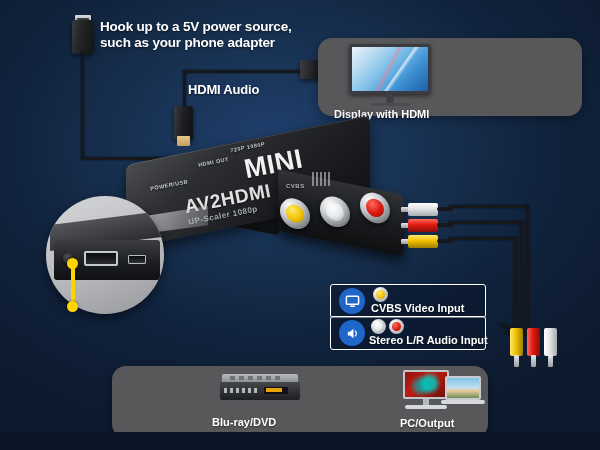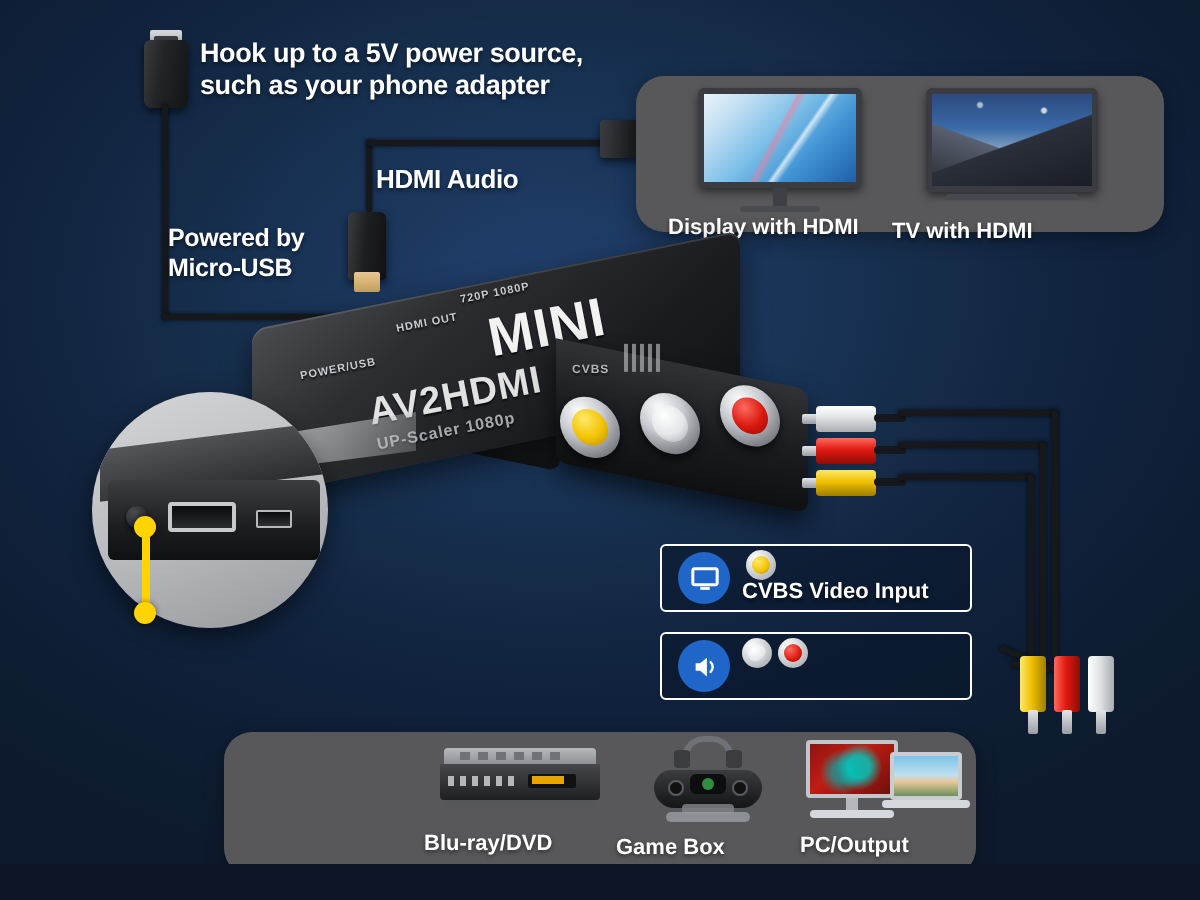--- a/index.html
+++ b/index.html
@@ -130,22 +130,20 @@
 <div id="stage">
 
   <div id="usbAtip"></div>
   <div id="usbA"></div>
   <div class="wire v" style="left:81px;top:52px;height:108px;"></div>
   <div class="wire h" style="left:81px;top:157px;width:136px;"></div>
   <div id="microUsb"></div>
 
   <div class="lbl" style="left:100px;top:19px;font-size:13.5px;">Hook up to a 5V power source,
 such as your phone adapter</div>
-  <div class="lbl" style="left:84px;top:112px;font-size:12.5px;">Powered by
-Micro-USB</div>
 
   <div class="wire v" style="left:183px;top:70px;height:36px;"></div>
   <div class="wire h" style="left:183px;top:70px;width:134px;"></div>
 
   <div class="hdmiPlug" style="left:174px;top:106px;width:19px;height:34px;">
     <div class="hdmiBody" style="border-radius:3px 3px 2px 2px;"></div>
     <div class="hdmiGold" style="left:3px;bottom:-6px;width:13px;height:10px;"></div>
   </div>
 
   <div class="hdmiPlug" style="left:300px;top:60px;width:34px;height:19px;">
@@ -159,27 +157,20 @@
 
     <div class="panelItem" style="left:16px;top:6px;width:112px;">
       <div class="monBezel scr" style="width:76px;height:44px;margin:0 auto;">
         <div class="waveBg"></div>
       </div>
       <div class="monStand" style="top:50px;width:7px;height:10px;"></div>
       <div class="monFoot" style="top:59px;width:40px;height:3px;"></div>
       <div class="panelCap" style="margin-top:14px;">Display with HDMI</div>
     </div>
 
-    <div class="panelItem" style="left:128px;top:6px;width:120px;">
-      <div class="monBezel scr" style="width:80px;height:46px;margin:0 auto;">
-        <div class="mtnBg"></div>
-      </div>
-      <div class="monFoot" style="top:53px;width:66px;height:3px;background:#46484d;"></div>
-      <div class="panelCap" style="margin-top:14px;">TV with HDMI</div>
-    </div>
   </div>
 
   <div id="box">
     <div id="boxSide"></div>
     <div id="boxTop">
       <div class="boxTxt" style="left:118px;top:14px;font-size:27px;transform:skewY(11.5deg) rotate(-11deg);">MINI</div>
       <div class="boxTxt" style="left:58px;top:44px;font-size:19px;transform:skewY(11.5deg) rotate(-11deg);opacity:.92;">AV2HDMI</div>
       <div class="boxTxt tiny" style="left:62px;top:66px;font-size:8px;transform:skewY(11.5deg) rotate(-11deg);opacity:.8;">UP-Scaler 1080p</div>
       <div class="boxTxt tiny" style="left:24px;top:26px;font-size:5.5px;transform:skewY(11.5deg) rotate(-11deg);">POWER/USB</div>
       <div class="boxTxt tiny" style="left:72px;top:12px;font-size:5.5px;transform:skewY(11.5deg) rotate(-11deg);">HDMI OUT</div>
@@ -217,21 +208,21 @@
 
       <div style="position:absolute;left:74px;top:15px;width:18px;height:9px;border-radius:1px;
                   background:linear-gradient(180deg,#0a0b0c,#303236);border:1.5px solid #b7babd;box-sizing:border-box;"></div>
     </div>
   </div>
 
   <div class="dotY" style="left:67px;top:258px;"></div>
   <div class="lineY" style="left:70.5px;top:264px;height:40px;"></div>
   <div class="dotY" style="left:67px;top:301px;"></div>
 
-  <div class="legend" style="left:330px;top:272px;width:154px;height:32px;">
+  <div class="legend" style="left:330px;top:284px;width:154px;height:32px;">
     <div class="legIcon" style="left:8px;top:3px;">
       <svg width="15" height="15" viewBox="0 0 16 16" aria-hidden="true">
         <rect x="1.5" y="2.5" width="13" height="8.5" rx="1" fill="none" stroke="#fff" stroke-width="1.6"></rect>
         <rect x="5.5" y="12.2" width="5" height="1.6" fill="#fff"></rect>
       </svg>
     </div>
     <div class="rcaDot" style="left:42px;top:2px;">
       <i style="background:radial-gradient(circle at 34% 30%,#ffe96b,#f2c200 60%,#a98700 100%);"></i>
     </div>
     <div class="legTxt" style="left:40px;top:17px;">CVBS Video Input</div>
@@ -243,20 +234,21 @@
         <path d="M3 6h2.4L9 3v10L5.4 10H3z" fill="#fff"></path>
         <path d="M11 5.4a3.6 3.6 0 0 1 0 5.2" fill="none" stroke="#fff" stroke-width="1.3" stroke-linecap="round"></path>
       </svg>
     </div>
     <div class="rcaDot" style="left:40px;top:2px;">
       <i style="background:radial-gradient(circle at 34% 30%,#ffffff,#e6e8ea 60%,#9fa2a6 100%);"></i>
     </div>
     <div class="rcaDot" style="left:58px;top:2px;">
       <i style="background:radial-gradient(circle at 34% 30%,#ff6a5e,#d9180f 60%,#8b0d06 100%);"></i>
     </div>
+    <div class="legTxt" style="left:38px;top:17px;">Stereo L/R Audio Input</div>
   </div>
 
   <div class="rcaPlug" style="left:408px;top:203px;width:44px;height:13px;">
     <div class="rcaPin" style="left:-7px;top:4px;width:10px;height:5px;"></div>
     <div class="rcaBarrel" style="left:0;top:0;width:30px;height:13px;
         background:linear-gradient(180deg,#ffffff,#e1e3e6 45%,#a9acb0 100%);"></div>
     <div class="rcaTail" style="left:29px;top:4px;width:16px;height:4px;"></div>
   </div>
   <div class="rcaPlug" style="left:408px;top:219px;width:44px;height:13px;">
     <div class="rcaPin" style="left:-7px;top:4px;width:10px;height:5px;"></div>
@@ -309,40 +301,20 @@
                     background:linear-gradient(180deg,#45474b,#1e1f22);"></div>
         <div style="position:absolute;left:4px;top:14px;width:34px;height:5px;
                     background:repeating-linear-gradient(90deg,#d6d9dc 0 3px,transparent 3px 6px);opacity:.8;"></div>
         <div style="position:absolute;left:44px;top:13px;width:24px;height:7px;border-radius:1px;background:#111;"></div>
         <div style="position:absolute;left:46px;top:14px;width:16px;height:4px;background:#e8a500;"></div>
         <div style="position:absolute;left:2px;top:26px;width:76px;height:3px;background:#55575b;border-radius:1px;"></div>
       </div>
       <div class="panelCap" style="margin-top:12px;">Blu-ray/DVD</div>
     </div>
 
-    <div class="panelItem" style="left:196px;top:2px;width:92px;">
-      <div class="devBox" style="width:62px;height:44px;margin:0 auto;">
-
-        <div style="position:absolute;left:18px;top:0;width:26px;height:11px;border-radius:13px 13px 0 0;
-                    border:3px solid #6e7175;border-bottom:none;box-sizing:border-box;"></div>
-        <div style="position:absolute;left:14px;top:7px;width:8px;height:9px;border-radius:2px;background:#3a3c40;"></div>
-        <div style="position:absolute;left:40px;top:7px;width:8px;height:9px;border-radius:2px;background:#3a3c40;"></div>
-
-        <div style="position:absolute;left:4px;top:17px;width:54px;height:19px;border-radius:12px 12px 14px 14px;
-                    background:linear-gradient(180deg,#3a3c40,#141517);"></div>
-        <div style="position:absolute;left:22px;top:19px;width:18px;height:10px;border-radius:3px;background:#0d0e10;"></div>
-        <div style="position:absolute;left:11px;top:22px;width:8px;height:8px;border-radius:50%;background:#111;border:1.5px solid #5a5d61;box-sizing:border-box;"></div>
-        <div style="position:absolute;left:43px;top:22px;width:8px;height:8px;border-radius:50%;background:#111;border:1.5px solid #5a5d61;box-sizing:border-box;"></div>
-        <div style="position:absolute;left:28px;top:21px;width:6px;height:6px;border-radius:50%;background:#2f8f3f;"></div>
-
-        <div style="position:absolute;left:18px;top:34px;width:26px;height:5px;background:#7e8185;border-radius:2px;opacity:.85;"></div>
-        <div style="position:absolute;left:10px;top:38px;width:42px;height:5px;border-radius:3px;background:#9a9da1;opacity:.8;"></div>
-      </div>
-      <div class="panelCap" style="margin-top:6px;">Game Box</div>
-    </div>
 
     <div class="panelItem" style="left:288px;top:4px;width:84px;">
       <div class="devBox" style="width:78px;height:42px;margin:0 auto;">
 
         <div class="scr" style="position:absolute;left:0;top:0;width:46px;height:29px;
              border:2px solid #c2c5c9;border-radius:2px;box-sizing:border-box;">
           <div style="position:absolute;inset:0;
                background:
                  radial-gradient(circle at 58% 46%, rgba(0,200,190,.85) 0 20%, transparent 42%),
                  radial-gradient(circle at 38% 56%, rgba(0,170,170,.7) 0 16%, transparent 38%),

